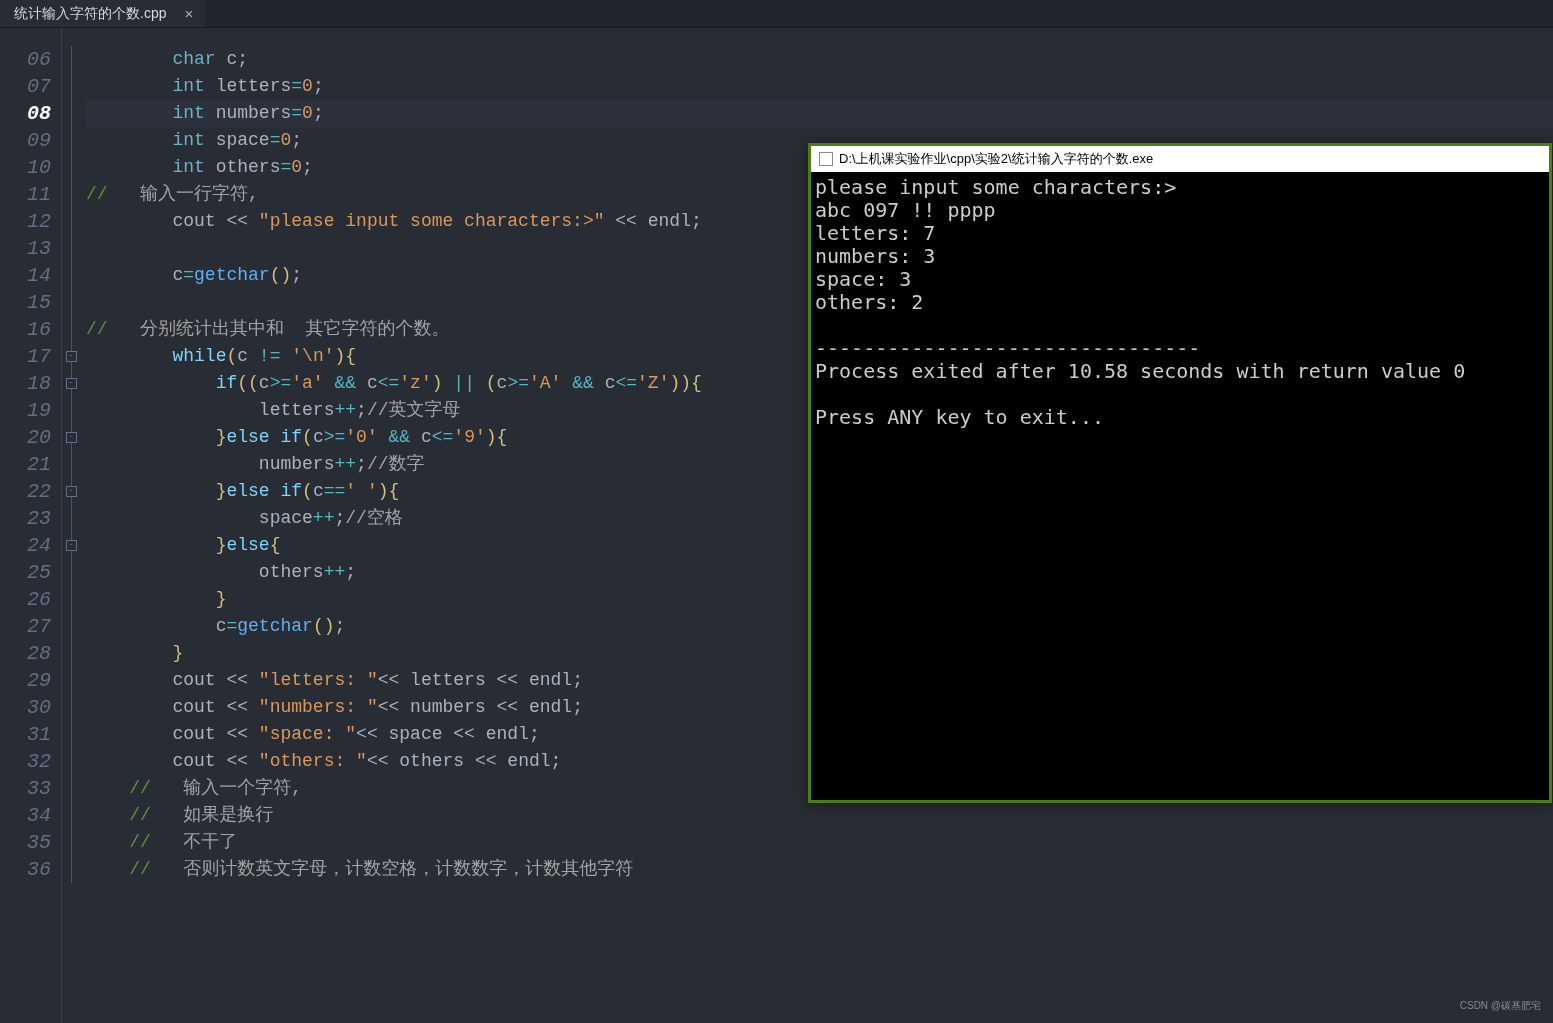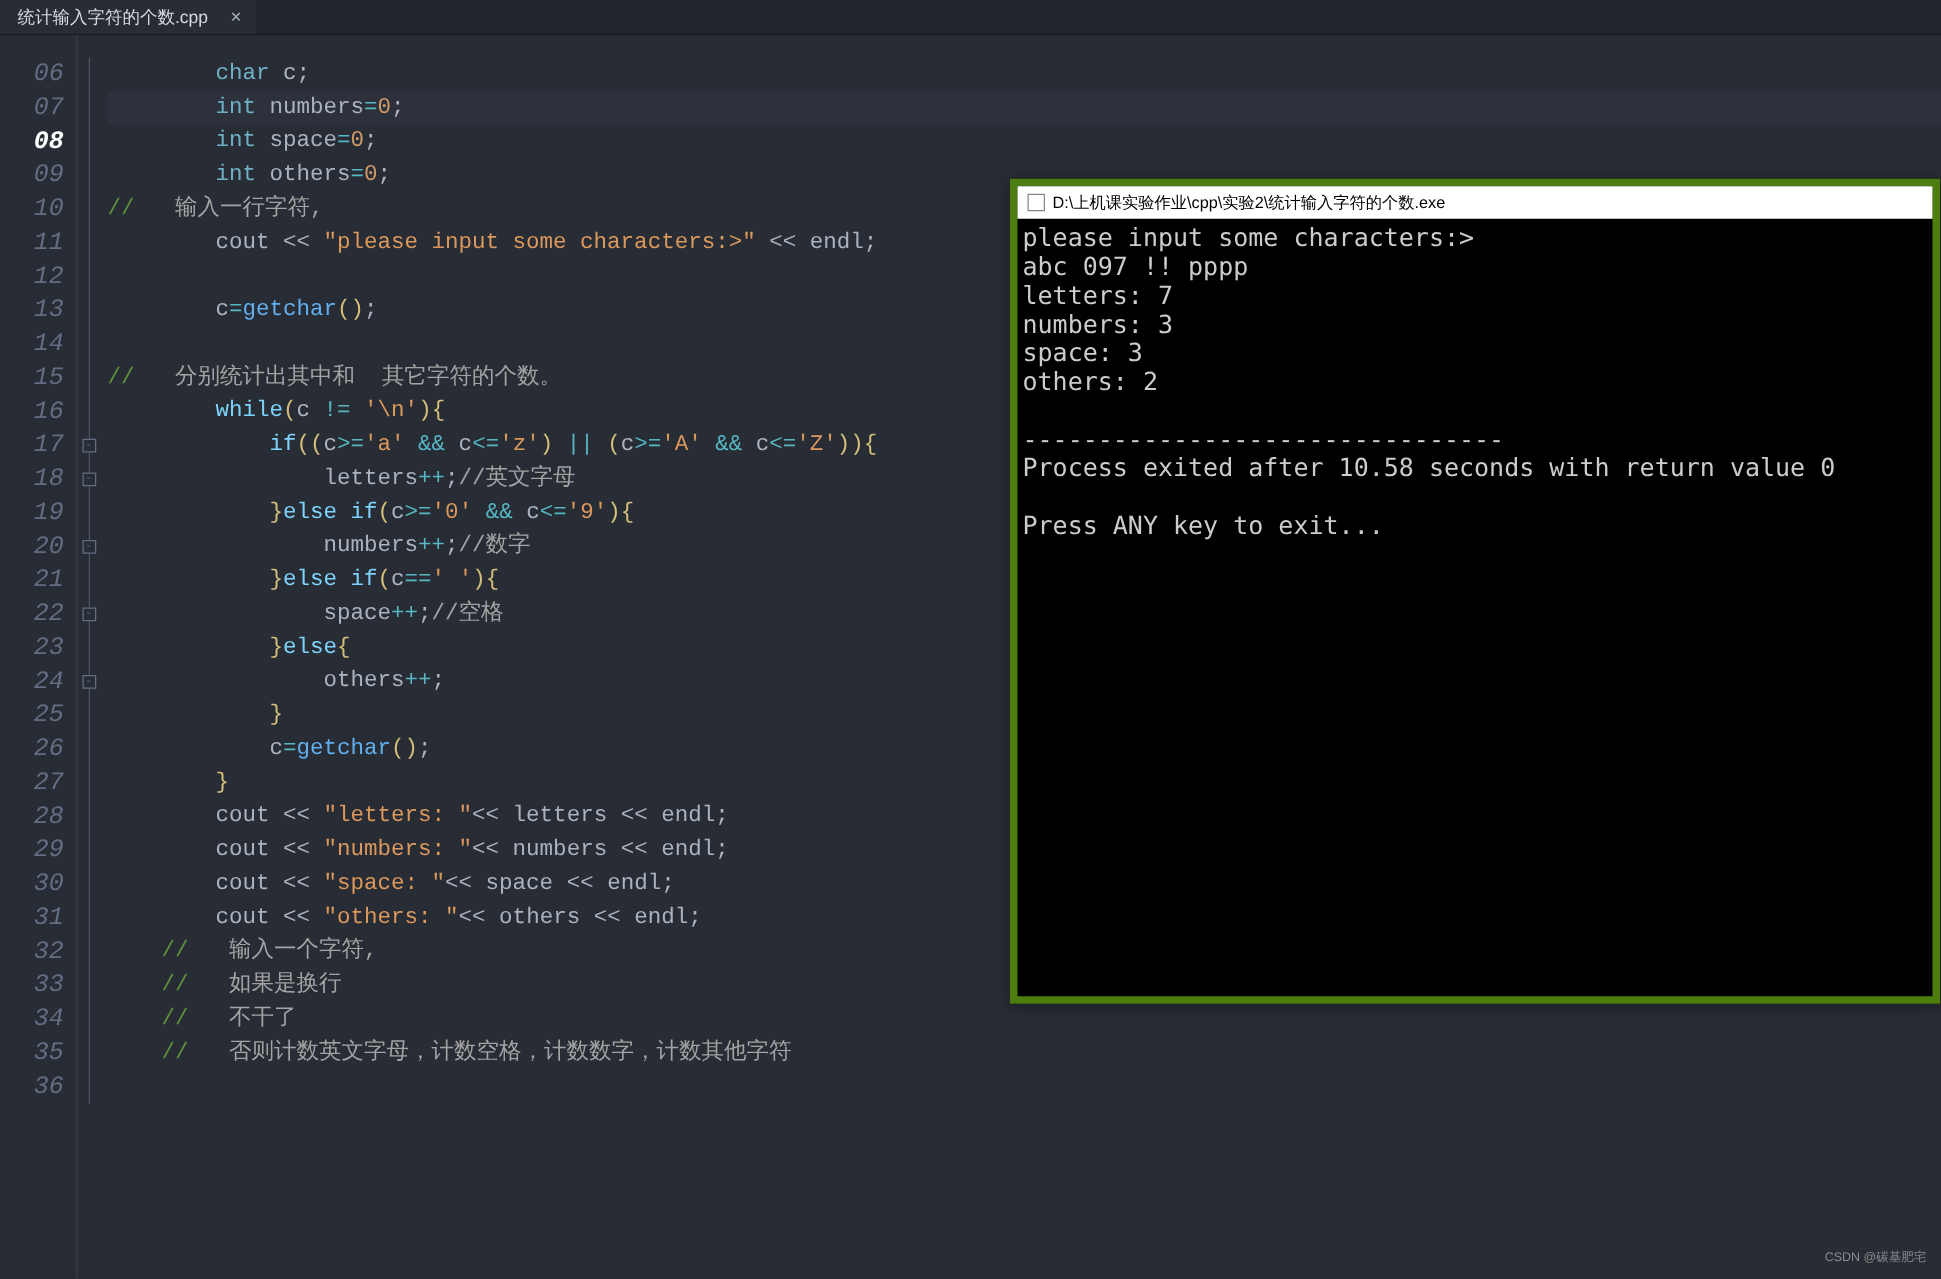--- a/index.html
+++ b/index.html
@@ -120,21 +120,21 @@
     .punc { color: #d4bf7b; }
     .plain { color: #abb2bf; }
 
     .console-window {
       position: absolute;
       left: 808px;
       top: 143px;
       width: 744px;
       height: 660px;
       background: #000000;
-      border: 6px solid #4d7c0f;
+      border: 3px solid #4d7c0f;
       box-shadow: 0 2px 12px rgba(0,0,0,0.4);
       z-index: 10;
     }
     .console-title {
       background: #ffffff;
       color: #000000;
       height: 26px;
       font-size: 13px;
       font-family: 'Segoe UI', Tahoma, sans-serif;
       display: flex;
@@ -248,20 +248,21 @@
       <div class="fold-mark"></div>
       <div class="fold-mark"></div>
       <div class="fold-mark"></div>
       <div class="fold-mark"></div>
       <div class="fold-mark"></div>
       <div class="fold-mark"></div>
       <div class="fold-mark"></div>
     </div>
   <div class="code-area" id="codearea">
       <div class="code-line"><span>        </span><span class="kw">char</span><span class="plain"> </span><span class="plain">c</span><span class="plain">;</span></div>
+      <div class="code-line"><span>        </span><span class="kw">int</span><span class="plain"> </span><span class="plain">letters</span><span class="op">=</span><span class="num">0</span><span class="plain">;</span></div>
       <div class="code-line highlight"><span>        </span><span class="kw">int</span><span class="plain"> </span><span class="plain">numbers</span><span class="op">=</span><span class="num">0</span><span class="plain">;</span></div>
       <div class="code-line"><span>        </span><span class="kw">int</span><span class="plain"> </span><span class="plain">space</span><span class="op">=</span><span class="num">0</span><span class="plain">;</span></div>
       <div class="code-line"><span>        </span><span class="kw">int</span><span class="plain"> </span><span class="plain">others</span><span class="op">=</span><span class="num">0</span><span class="plain">;</span></div>
       <div class="code-line"><span></span><span class="cmt2">//   </span><span class="cmt">输入一行字符,</span></div>
       <div class="code-line"><span>        </span><span class="plain">cout</span><span class="plain"> &lt;&lt; </span><span class="str">"please input some characters:&gt;"</span><span class="plain"> &lt;&lt; </span><span class="plain">endl</span><span class="plain">;</span></div>
       <div class="code-line"><span></span></div>
       <div class="code-line"><span>        </span><span class="plain">c</span><span class="op">=</span><span class="fn">getchar</span><span class="punc">()</span><span class="plain">;</span></div>
       <div class="code-line"><span></span></div>
       <div class="code-line"><span></span><span class="cmt2">//   </span><span class="cmt">分别统计出其中和  其它字符的个数。</span></div>
       <div class="code-line"><span>        </span><span class="typ">while</span><span class="punc">(</span><span class="plain">c </span><span class="op">!=</span><span class="plain"> </span><span class="str">'\n'</span><span class="punc">)</span><span class="punc">{</span></div>

